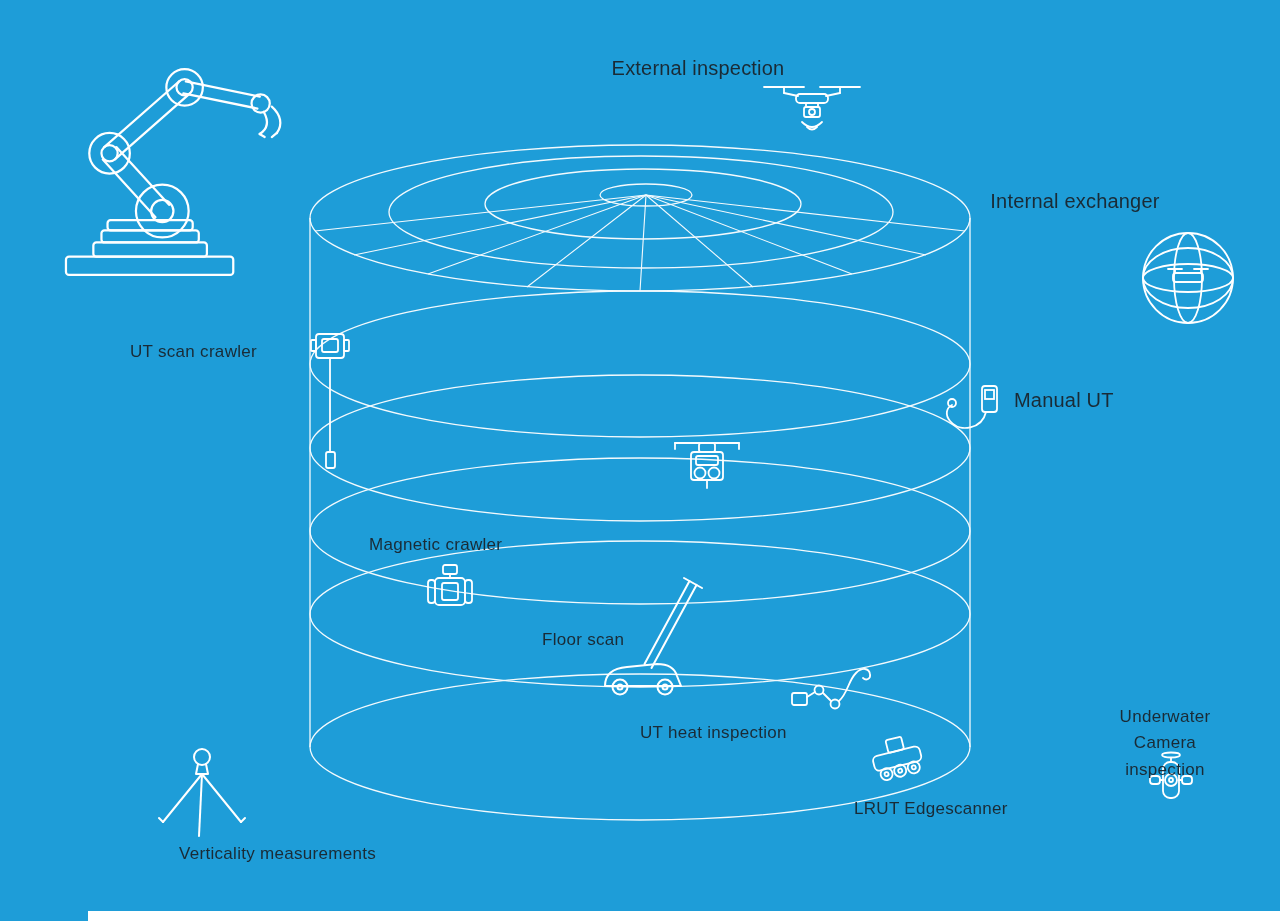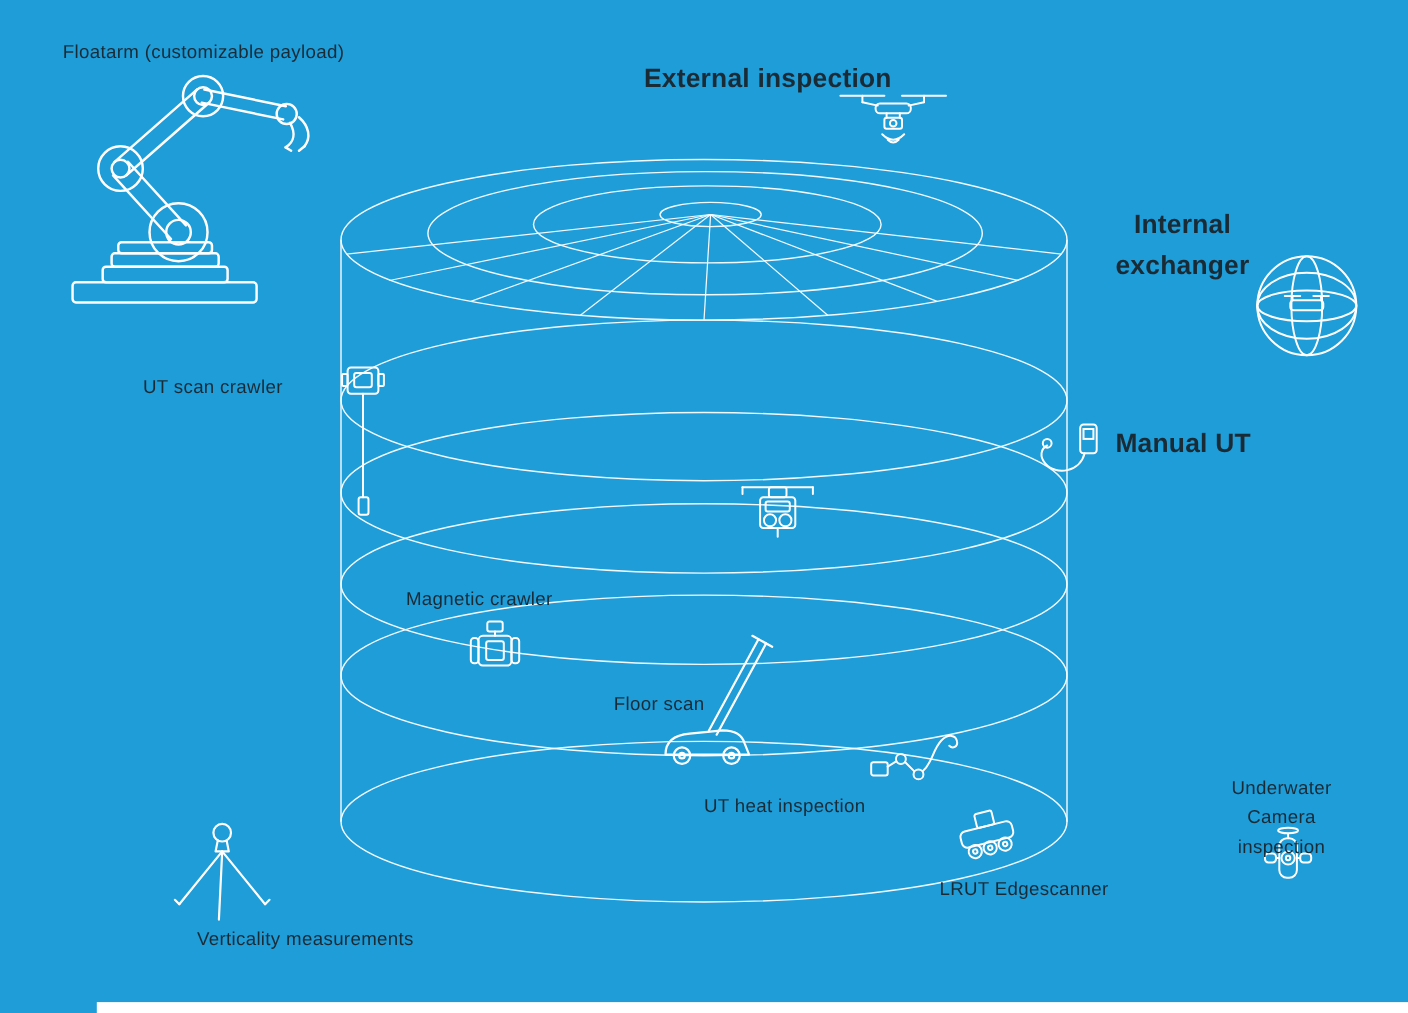--- a/index.html
+++ b/index.html
@@ -13,22 +13,22 @@
   }
   .label{
     position:absolute;
     font-size:17px;
     font-weight:500;
     letter-spacing:.3px;
     line-height:1.55;
     white-space:pre-line;
   }
   .heading{
-    font-size:24px;
-    font-weight:700;
+    font-size:20px;
+    font-weight:400;
     letter-spacing:.2px;
   }
   .centered{transform:translateX(-50%);text-align:center;}
   .icon{position:absolute;}
   .lineart{color:var(--line,#ffffff);}
   .icon svg{display:block;width:100%;height:100%;}
   .tank{position:absolute;left:0;top:0;width:1280px;height:921px;pointer-events:none;}
   .strip{
     position:absolute;left:88px;right:0;bottom:0;height:10px;
     background:var(--bottom-strip,#ffffff);
@@ -252,27 +252,26 @@
         <path d="M42,18 L40,28 L52,28 L50,18"></path>
         <line x1="46" y1="28" x2="7" y2="76"></line>
         <line x1="46" y1="28" x2="85" y2="76"></line>
         <line x1="46" y1="28" x2="43" y2="90"></line>
         <line x1="7" y1="76" x2="3" y2="72"></line>
         <line x1="85" y1="76" x2="89" y2="72"></line>
       </g>
     </svg>
   </div>
 
-  <div class="label" style="left:57px;top:35px">Floatarm (customizable payload)</div>
   <div class="label heading centered" style="left:698px;top:53px">External inspection</div>
   <div class="label heading centered" style="left:1075px;top:186px">Internal exchanger</div>
   <div class="label" style="left:130px;top:339px">UT scan crawler</div>
   <div class="label heading" style="left:1014px;top:385px">Manual UT</div>
   <div class="label" style="left:369px;top:532px">Magnetic crawler</div>
-  <div class="label" style="left:558px;top:627px">Floor scan</div>
+  <div class="label" style="left:542px;top:627px">Floor scan</div>
   <div class="label" style="left:640px;top:720px">UT heat inspection</div>
   <div class="label" style="left:854px;top:796px">LRUT Edgescanner</div>
   <div class="label centered" style="left:1165px;top:704px">Underwater
 Camera inspection</div>
   <div class="label" style="left:179px;top:841px">Verticality measurements</div>
 
   <div class="strip"></div>
 
 </div>
 

